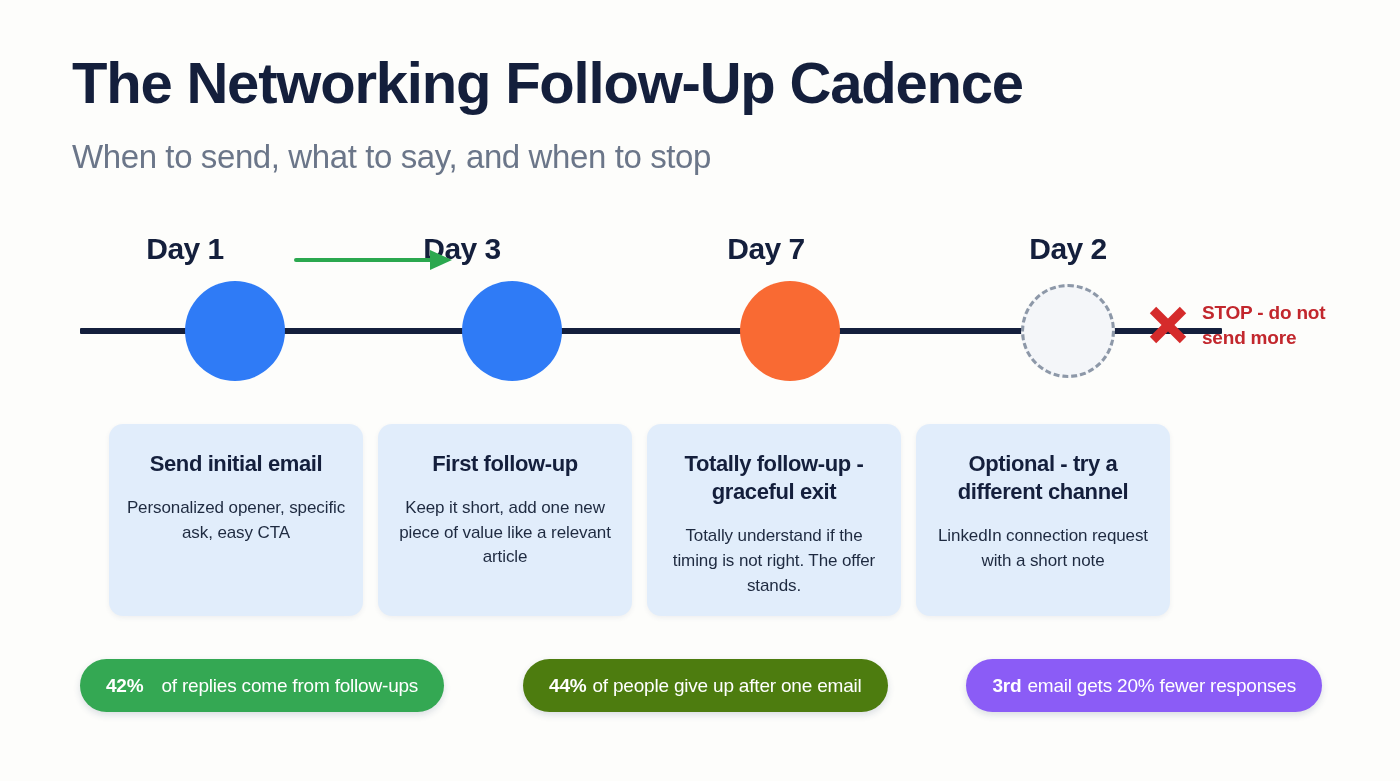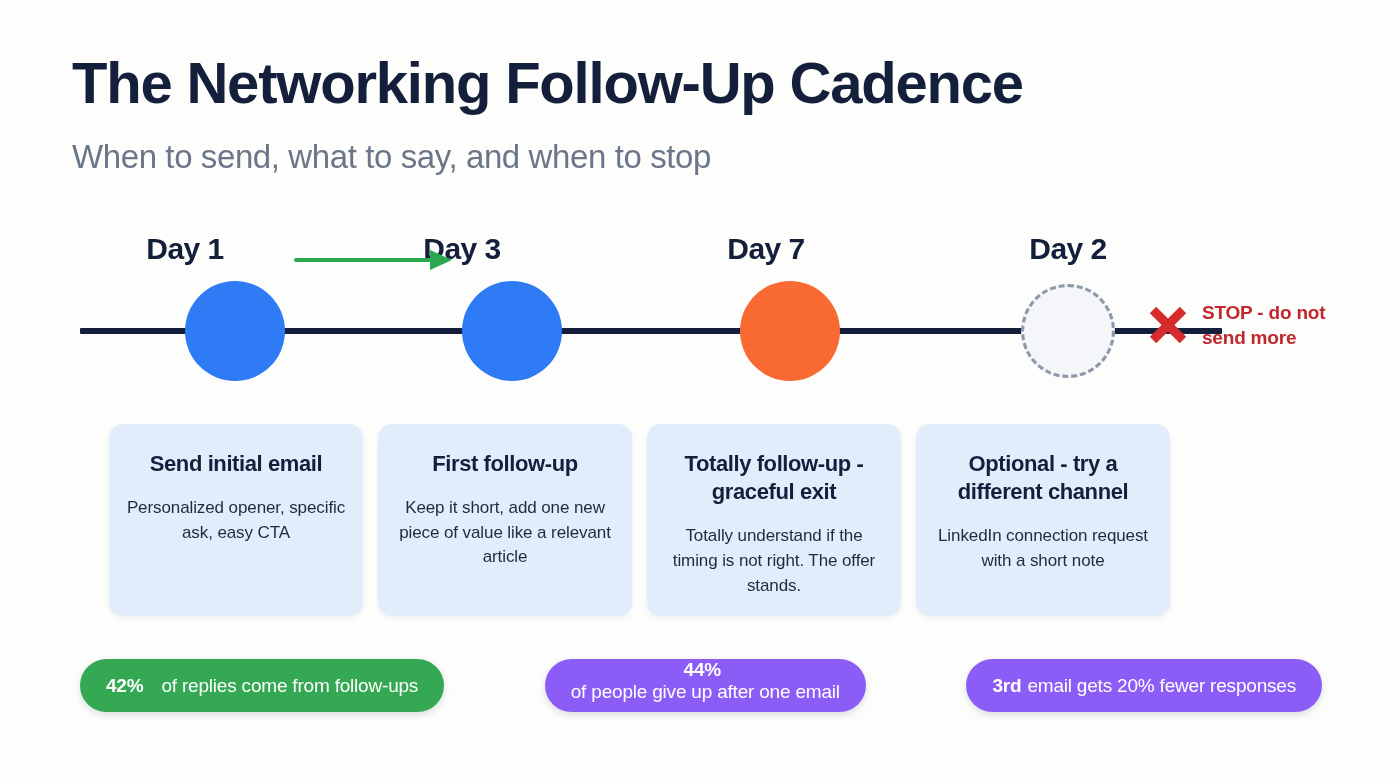--- a/index.html
+++ b/index.html
@@ -272,21 +272,21 @@
 
 </div>
 
 <div id="stats">
 
   <div class="pill" style="background:#34A853;gap:12px;">
     <span class="pill-lead">42%</span>
     <span>of replies come from follow-ups</span>
   </div>
 
-  <div class="pill" style="background:#8b5cf6;flex-direction:column;">
+  <div class="pill" style="background:#4d7c0f;">
     <span class="pill-lead">44%</span>
     <span>of people give up after one email</span>
   </div>
 
   <div class="pill" style="background:#8b5cf6;">
     <span class="pill-lead">3rd</span>
     <span>email gets 20% fewer responses</span>
   </div>
 
 </div>

